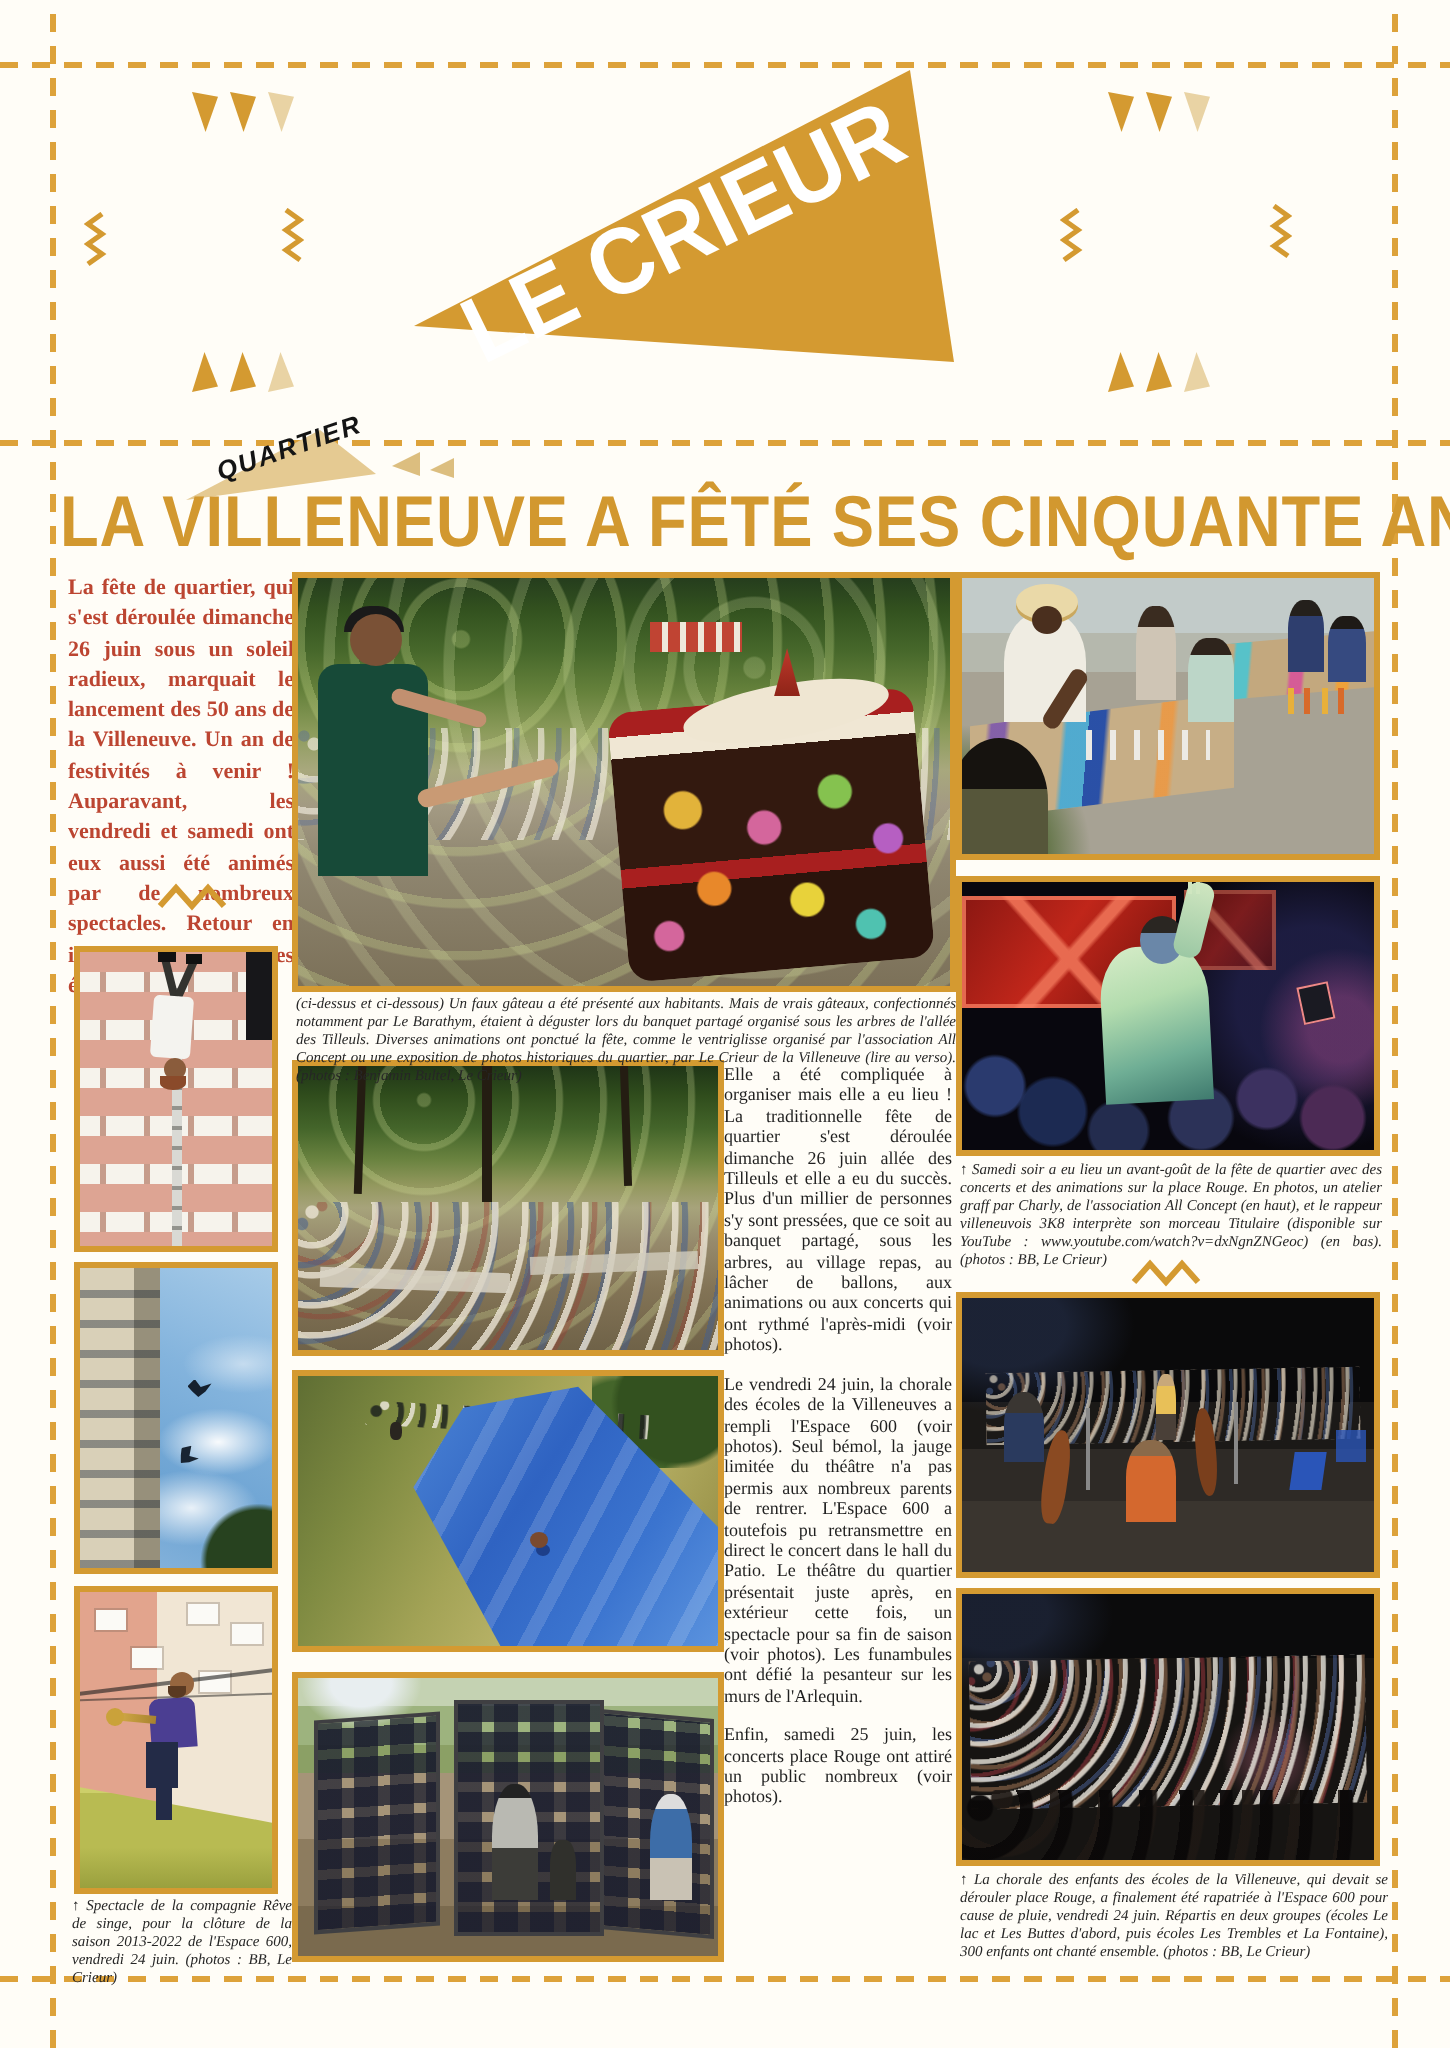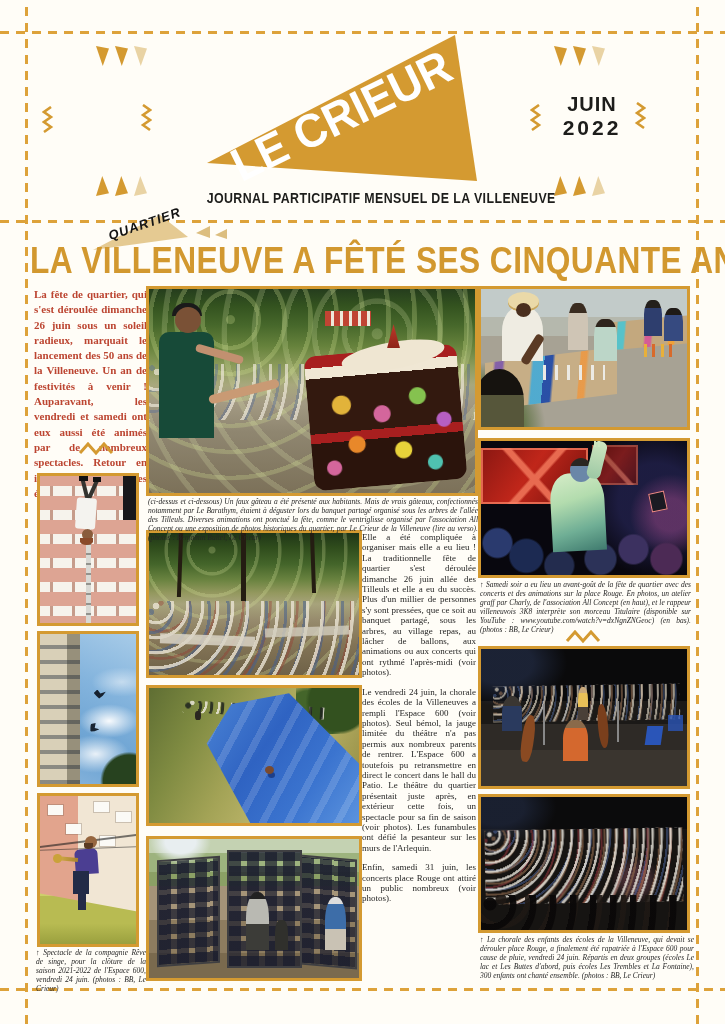--- a/index.html
+++ b/index.html
@@ -293,24 +293,20 @@
 <body>
 
 <div class="page">
 
   <div class="dh" style="top:31px"></div>
   <div class="dh" style="top:220px"></div>
   <div class="dh" style="top:988px"></div>
   <div class="dv" style="left:25px"></div>
   <div class="dv" style="left:696px"></div>
 
-  <div class="date-block">
-    <div><span class="date-month">JUIN</span></div>
-    <div><span class="date-year">2022</span></div>
-  </div>
 
   <span class="zz" style="left:42px;top:106px">
     <svg width="12" height="30" viewBox="0 0 12 30">
         <polyline points="9,1 2,6 9,11 2,16 9,21 2,26" fill="none" stroke="#d49a31" stroke-width="2.6"></polyline>
       </svg></span>
   <span class="zz" style="left:140px;top:104px">
     <svg width="12" height="30" viewBox="0 0 12 30">
         <polyline points="3,1 10,6 3,11 10,16 3,21 10,26" fill="none" stroke="#d49a31" stroke-width="2.6"></polyline>
       </svg></span>
   <span class="zz" style="left:530px;top:104px">
@@ -343,23 +339,20 @@
     <span class="flag up lite"></span>
   </div>
 
   <div class="pennant">
     <svg width="292" height="162" viewBox="0 0 292 162">
       <polygon points="260,8 12,136 282,154" fill="#d49a31"></polygon>
       <text x="150" y="104" transform="rotate(-26 150 96)" text-anchor="middle" font-family="Liberation Sans, sans-serif" font-weight="bold" font-size="47" fill="#ffffff" textLength="238" lengthAdjust="spacingAndGlyphs">LE CRIEUR</text>
     </svg>
   </div>
 
-  <div class="tagline-box">
-    <span>JOURNAL PARTICIPATIF MENSUEL DE LA VILLENEUVE</span>
-  </div>
 
   <div class="badge">
     <svg width="160" height="58" viewBox="0 0 160 58">
       <polygon points="9,48 76,13 104,35" fill="#e5ca92"></polygon>
       <polygon points="112,31 126,24 126,36" fill="#dcbe7f"></polygon>
       <polygon points="131,33 143,27 143,37" fill="#dcbe7f"></polygon>
       <text x="62" y="26" transform="rotate(-19 62 26)" text-anchor="middle" font-family="Liberation Sans, sans-serif" font-weight="bold" font-style="italic" font-size="13" fill="#141414" letter-spacing="1">QUARTIER</text>
     </svg>
   </div>
 
@@ -489,28 +482,28 @@
     <i class="stand1"></i>
     <i class="stand2"></i>
   </div>
 
   <div class="photo" id="ph-choir2">
     <i class="crowd2"></i>
     <i class="front"></i>
   </div>
 
   <div class="cap" id="cap-main">(ci-dessus et ci-dessous) Un faux gâteau a été présenté aux habitants. Mais de vrais gâteaux, confectionnés notamment par Le Barathym, étaient à déguster lors du banquet partagé organisé sous les arbres de l'allée des Tilleuls. Diverses animations ont ponctué la fête, comme le ventriglisse organisé par l'association All Concept ou une exposition de photos historiques du quartier, par Le Crieur de la Villeneuve (lire au verso). (photos : Benjamin Bultel, Le Crieur)</div>
-  <div class="cap" id="cap-left">↑ Spectacle de la compagnie Rêve de singe, pour la clôture de la saison 2021-2022 de l'Espace 600, vendredi 24 juin. (photos : BB, Le Crieur)</div>
+  <div class="cap" id="cap-left">↑ Spectacle de la compagnie Rêve de singe, pour la clôture de la saison 2013-2022 de l'Espace 600, vendredi 24 juin. (photos : BB, Le Crieur)</div>
   <div class="cap" id="cap-rtop">↑ Samedi soir a eu lieu un avant-goût de la fête de quartier avec des concerts et des animations sur la place Rouge. En photos, un atelier graff par Charly, de l'association All Concept (en haut), et le rappeur villeneuvois 3K8 interprète son morceau Titulaire (disponible sur YouTube : www.youtube.com/watch?v=dxNgnZNGeoc) (en bas). (photos : BB, Le Crieur)</div>
   <div class="cap" id="cap-rbot">↑ La chorale des enfants des écoles de la Villeneuve, qui devait se dérouler place Rouge, a finalement été rapatriée à l'Espace 600 pour cause de pluie, vendredi 24 juin. Répartis en deux groupes (écoles Le lac et Les Buttes d'abord, puis écoles Les Trembles et La Fontaine), 300 enfants ont chanté ensemble. (photos : BB, Le Crieur)</div>
 
   <span class="orn" style="left:565px;top:629px">
     <svg width="36" height="16" viewBox="0 0 36 16">
         <polyline points="2,12 10,3 18,12 26,3 34,12" fill="none" stroke="#d49a31" stroke-width="3"></polyline>
       </svg></span>
 
   <div class="article">
     <p>Elle a été compliquée à organiser mais elle a eu lieu ! La traditionnelle fête de quartier s'est déroulée dimanche 26 juin allée des Tilleuls et elle a eu du succès. Plus d'un millier de personnes s'y sont pressées, que ce soit au banquet partagé, sous les arbres, au village repas, au lâcher de ballons, aux animations ou aux concerts qui ont rythmé l'après-midi (voir photos).</p>
     <p>Le vendredi 24 juin, la chorale des écoles de la Villeneuves a rempli l'Espace 600 (voir photos). Seul bémol, la jauge limitée du théâtre n'a pas permis aux nombreux parents de rentrer. L'Espace 600 a toutefois pu retransmettre en direct le concert dans le hall du Patio. Le théâtre du quartier présentait juste après, en extérieur cette fois, un spectacle pour sa fin de saison (voir photos). Les funambules ont défié la pesanteur sur les murs de l'Arlequin.</p>
-    <p>Enfin, samedi 31 juin, les concerts place Rouge ont attiré un public nombreux (voir photos).</p>
+    <p>Enfin, samedi 25 juin, les concerts place Rouge ont attiré un public nombreux (voir photos).</p>
   </div>
 
 </div>
 
 </body></html>

